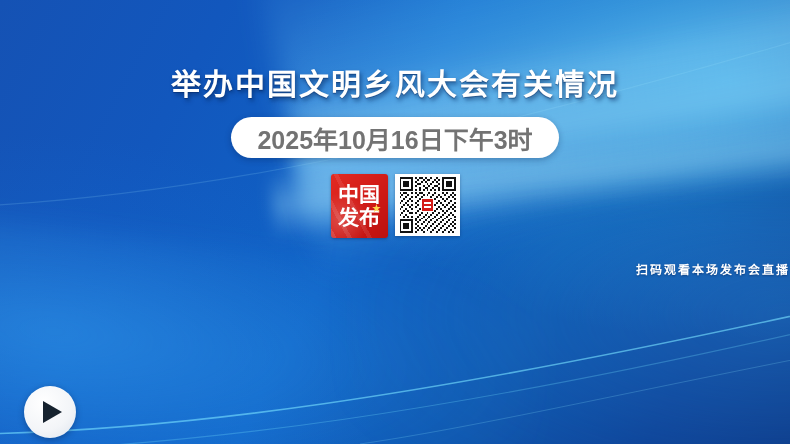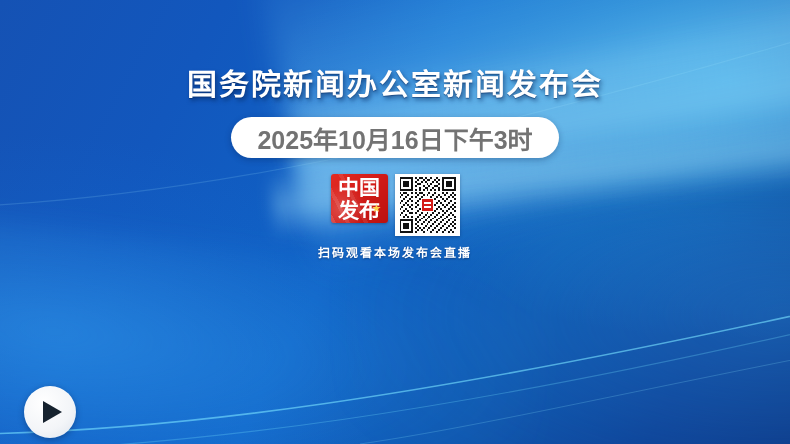--- a/index.html
+++ b/index.html
@@ -139,21 +139,21 @@
   
   .brand-row {
     margin-top: 16px;
     display: flex;
     justify-content: center;
     align-items: flex-start;
     gap: 7px;
   }
   .logo-mark {
     position: relative;
-    width: 57px; height: 49px;
+    width: 57px; height: 64px;
     border-radius: 3px;
     background:
       radial-gradient(circle at 18% 72%, rgba(255,255,255,0.20) 0%, rgba(255,255,255,0) 42%),
       linear-gradient(135deg, #e22b23 0%, #cf1a16 55%, #bb110f 100%);
     box-shadow: 0 1px 3px rgba(2,24,70,0.4);
     overflow: hidden;
     display: flex;
     flex-direction: column;
     align-items: center;
     justify-content: center;
@@ -186,27 +186,28 @@
 
   .qr-box {
     width: 65px; height: 62px;
     background: #ffffff;
     padding: 3px;
     box-shadow: 0 1px 3px rgba(2,24,70,0.35);
   }
   .qr-box svg { display: block; width: 100%; height: 100%; }
 
   .scan-caption {
-    margin-top: 7px;
+    margin-top: 22px;
     font-family: Liberation Mono, monospace;
     font-size: 12px;
     font-weight: bold;
     color: #ffffff;
     letter-spacing: 2px;
     text-shadow: 0 1px 2px rgba(3,28,78,0.5);
+    text-align: right;
   }
 
   
   .play-btn {
     position: absolute;
     left: 24px;
     bottom: 6px;
     width: 52px; height: 52px;
     border-radius: 50%;
     background: radial-gradient(circle at 38% 32%, #ffffff 0%, #f3f5f8 58%, #dde3ec 100%);
@@ -238,21 +239,21 @@
 
   <svg class="swoosh" viewBox="0 0 790 444" preserveAspectRatio="none">
     <path d="M -20 434 C 180 430 420 398 810 312" fill="none" stroke="rgba(120,225,255,0.62)" stroke-width="1.6"></path>
     <path d="M -20 452 C 200 446 450 412 810 330" fill="none" stroke="rgba(120,225,255,0.28)" stroke-width="1.2"></path>
     <path d="M 360 444 C 470 428 600 398 812 356" fill="none" stroke="rgba(140,230,255,0.22)" stroke-width="1"></path>
     <path d="M -20 206 C 180 196 430 150 812 36" fill="none" stroke="rgba(160,232,255,0.17)" stroke-width="1.2"></path>
   </svg>
 
   <div class="content">
 
-    <div class="eyebrow">国务院新闻办公室新闻发布会</div>
+    <div class="eyebrow">举办中国文明乡风大会有关情况</div>
 
 
     <div class="badge-row">
       <div class="pill">
         <span class="pill-time">2025年10月16日下午3时</span>
       </div>
     </div>
 
     <div class="brand-row">
 

